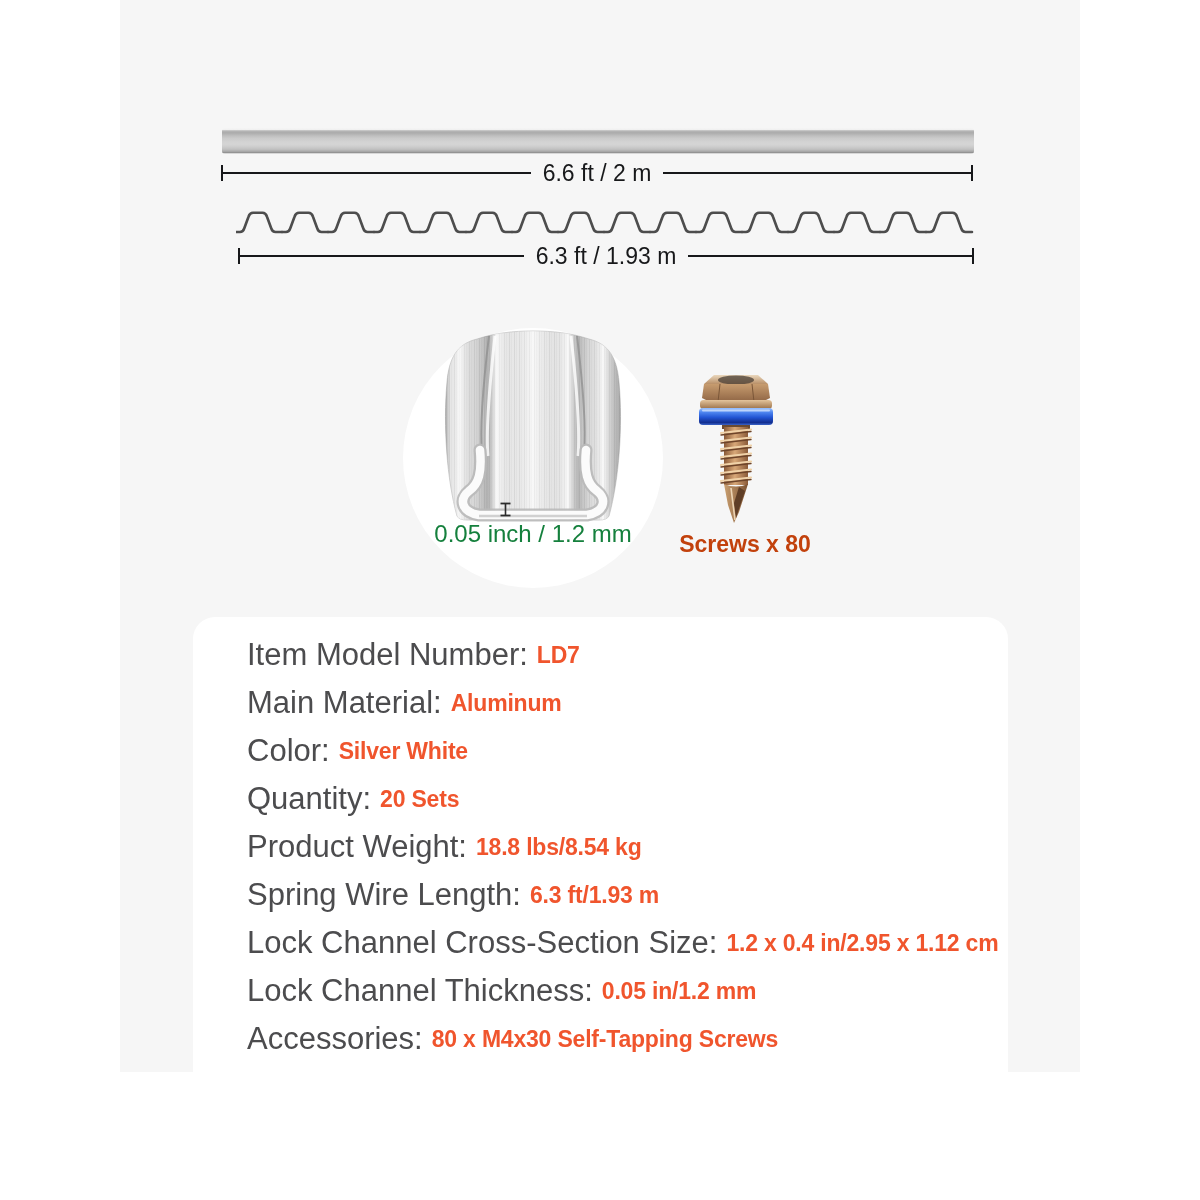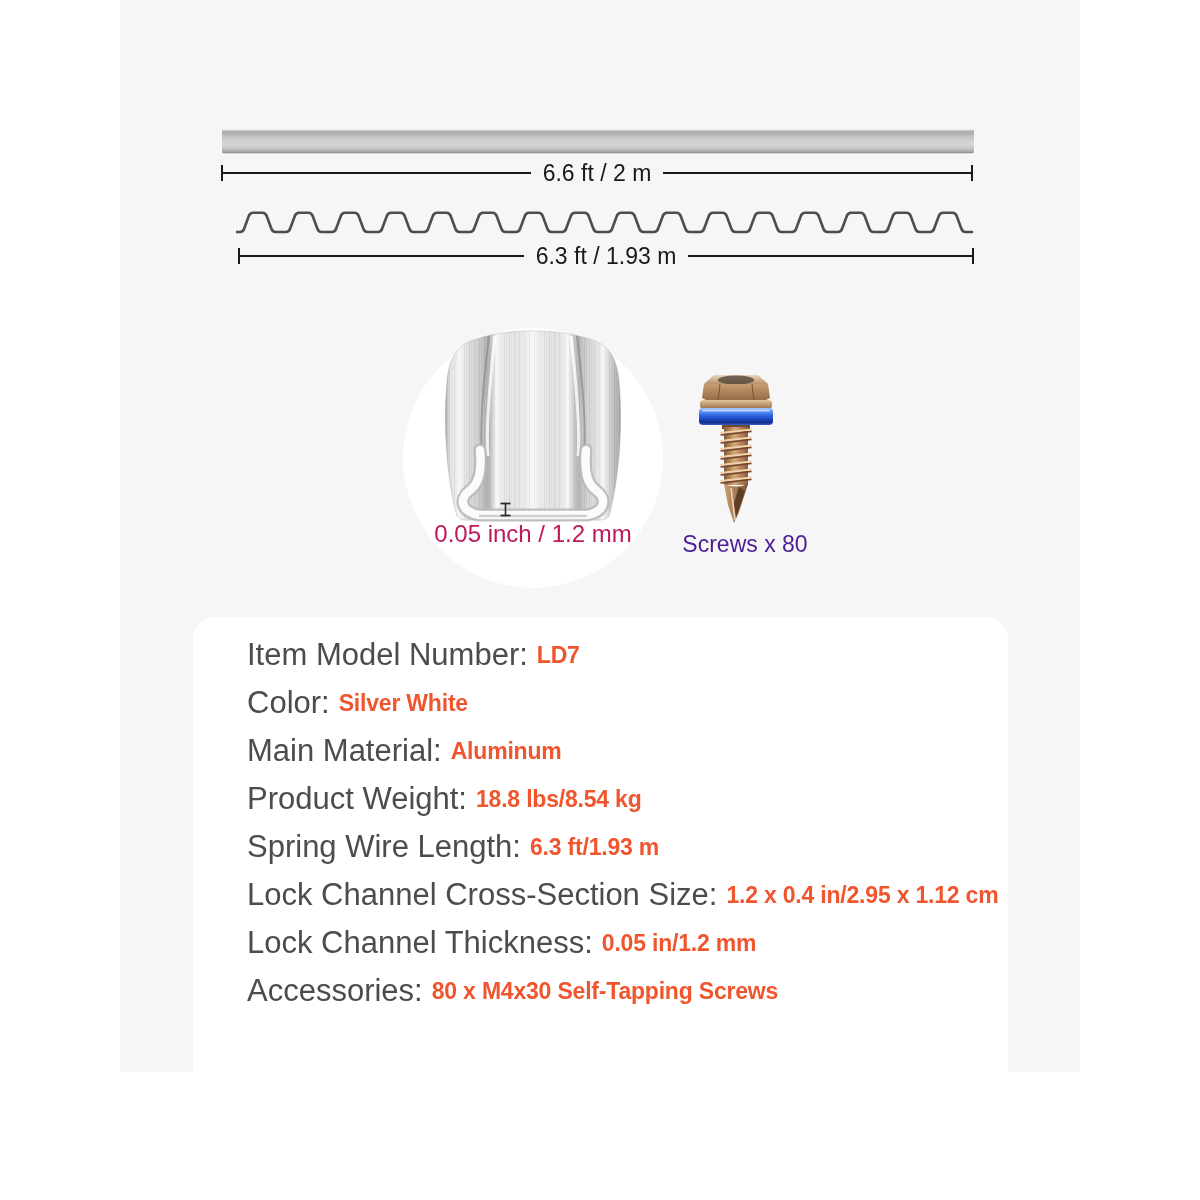--- a/index.html
+++ b/index.html
@@ -25,25 +25,25 @@
   .dim .txt  { padding:0 12px; white-space:nowrap; flex:0 0 auto; }
   .dim1 { left:101px; top:164px; width:752px; }
   .dim2 { left:118px; top:247px; width:736px;text-align:right; }
 
   .wire { position:absolute; left:116px; top:209px; }
 
   
   .circle { position:absolute; left:283px; top:328px; width:260px; height:260px; background:#ffffff; border-radius:50%; }
   .channel-svg { position:absolute; left:30px; top:2px; }
   .thick-marker { position:absolute; left:96px; top:174px; }
-  .thick-label { position:absolute; left:0; top:192px; width:100%; text-align:center; font-size:24px; font-weight:500; color:#be185d; white-space:nowrap; }
+  .thick-label { position:absolute; left:0; top:192px; width:100%; text-align:center; font-size:24px; font-weight:500; color:#15803d; white-space:nowrap; }
 
   
   .screw-svg { position:absolute; left:578px; top:372px; }
-  .screw-label { position:absolute; left:540px; top:531px; width:170px; text-align:center; font-size:23px; font-weight:400; color:#4c1d95; white-space:nowrap; }
+  .screw-label { position:absolute; left:540px; top:531px; width:170px; text-align:center; font-size:23px; font-weight:700; color:#c2410c; white-space:nowrap; }
 
   
   .card { position:absolute; left:73px; top:617px; width:815px; height:511px; background:#ffffff; border-radius:22px; padding:14px 54px 17px 54px; }
   .spec-row { height:48px; display:flex; align-items:center; white-space:nowrap; }
   .spec-label { font-size:31px; color:#4c4c4e; }
   .spec-value { font-size:23px; font-weight:700; color:#f0552d; margin-left:9px; letter-spacing:-0.2px;text-align:center; }
 </style>
 </head>
 <body>
 
@@ -196,26 +196,30 @@
       <path d="M33,116 L37,148" stroke="#ecd4b4" stroke-width="1.6"></path>
     </svg>
     <div class="screw-label">Screws x 80</div>
 
     <div class="card">
       <div class="spec-row">
         <span class="spec-label">Item Model Number:</span>
         <span class="spec-value">LD7</span>
       </div>
       <div class="spec-row">
+        <span class="spec-label">Main Material:</span>
+        <span class="spec-value">Aluminum</span>
+      </div>
+      <div class="spec-row">
         <span class="spec-label">Color:</span>
         <span class="spec-value">Silver White</span>
       </div>
       <div class="spec-row">
-        <span class="spec-label">Main Material:</span>
-        <span class="spec-value">Aluminum</span>
+        <span class="spec-label">Quantity:</span>
+        <span class="spec-value">20 Sets</span>
       </div>
       <div class="spec-row">
         <span class="spec-label">Product Weight:</span>
         <span class="spec-value">18.8 lbs/8.54 kg</span>
       </div>
       <div class="spec-row">
         <span class="spec-label">Spring Wire Length:</span>
         <span class="spec-value">6.3 ft/1.93 m</span>
       </div>
       <div class="spec-row">

